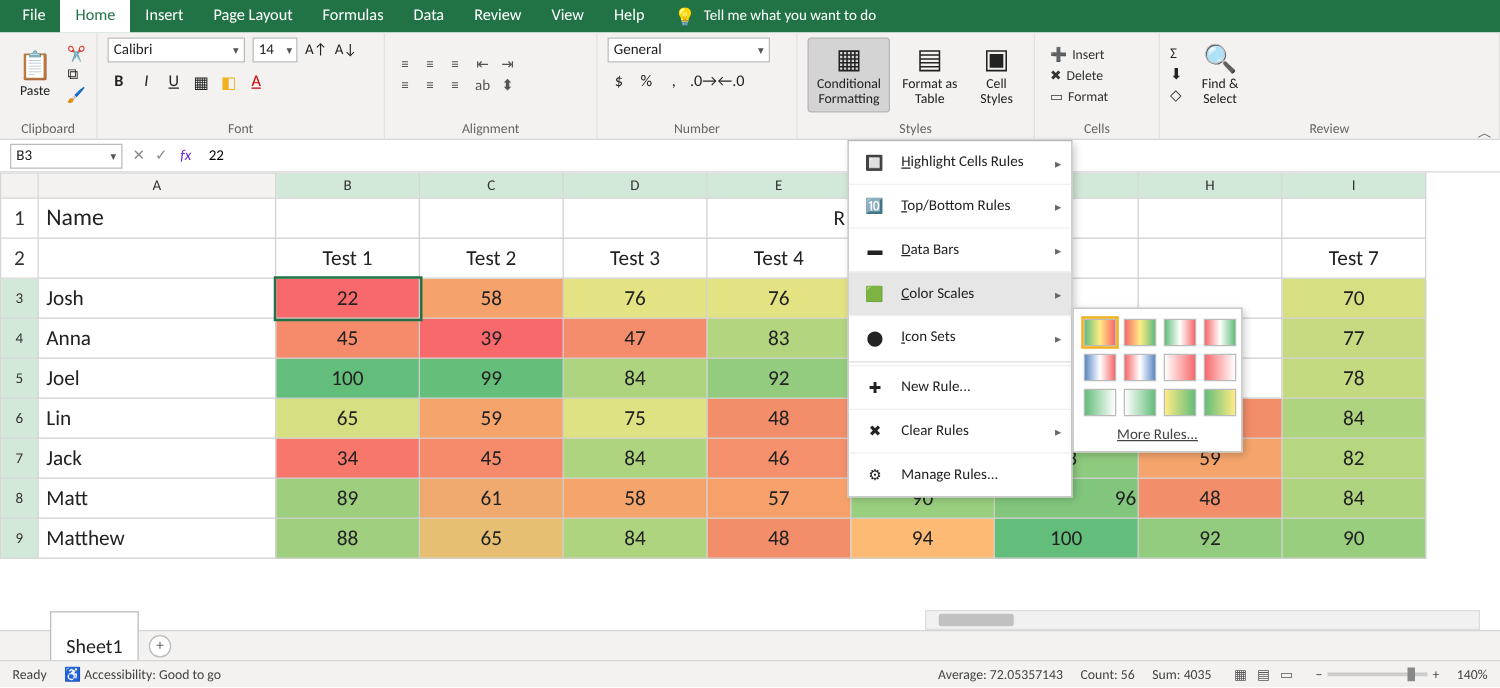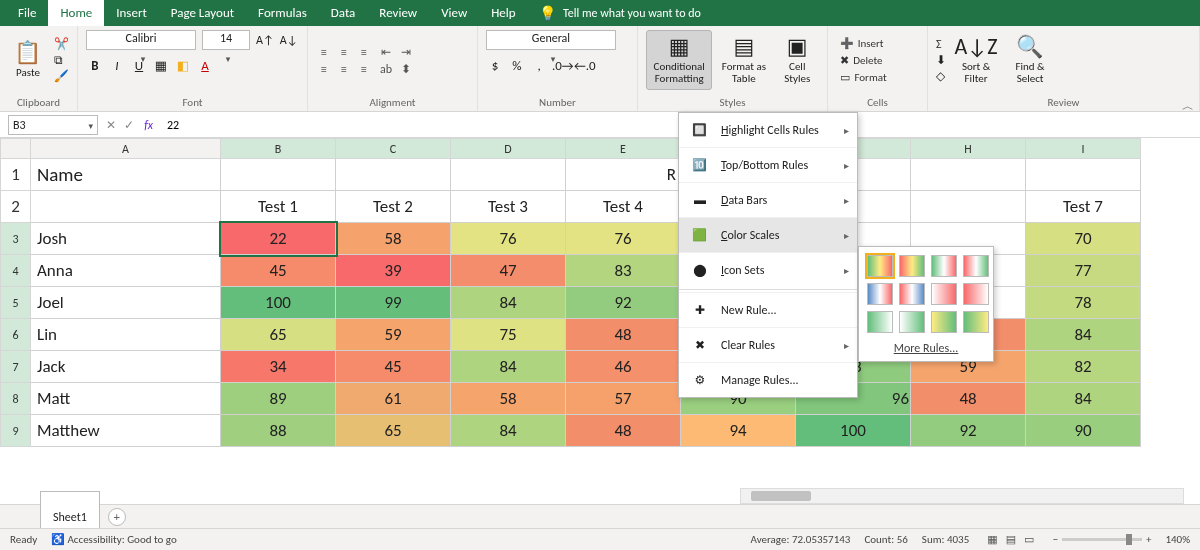--- a/index.html
+++ b/index.html
@@ -13,21 +13,21 @@
   
   .ribbon { height:86px; background:#f3f2f1; border-bottom:1px solid #d6d6d6; display:flex; overflow:hidden;}
   .group { border-right:1px solid #e1e1e1; padding:4px 8px 2px 8px; display:flex; flex-direction:column; justify-content:space-between; }
   .group-label { text-align:center; font-size:11px; color:#666; padding-top:2px;}
   .group-body { display:flex; align-items:center; gap:6px; height:60px;}
   .bigbtn { width:46px; height:60px; display:flex; flex-direction:column; align-items:center; justify-content:center; font-size:11px; text-align:center; line-height:1.1; border-radius:3px; padding:2px;}
   .bigbtn .icon { font-size:22px; margin-bottom:2px;}
   .bigbtn.selected { background:#d4d4d4; border:1px solid #b5b5b5;}
   .smallcol { display:flex; flex-direction:column; gap:2px;}
   .smallbtn { font-size:11px; padding:1px 4px; display:flex; align-items:center; gap:4px; color:#333;}
-  .ddl { height:20px; border:1px solid #bbb; background:#fff; display:flex; align-items:center; padding:0 4px; font-size:12px; justify-content:space-between; gap:6px;flex-direction:column;}
+  .ddl { height:20px; border:1px solid #bbb; background:#fff; display:flex; align-items:center; padding:0 4px; font-size:12px; justify-content:space-between; gap:6px;}
   .caret::after { content:"▾"; font-size:9px; color:#555; margin-left:4px;}
   .fontstyle-row { display:flex; gap:6px; align-items:center;}
   .fontbtns { display:flex; gap:4px; margin-top:4px; font-size:13px;}
   .fontbtns span{ width:18px; text-align:center;}
   .aligncol { display:flex; flex-direction:column; gap:3px;}
   .alignrow { display:flex; gap:4px;}
   .alignrow span{ width:16px; height:14px; display:flex; align-items:center; justify-content:center; font-size:12px; color:#555;}
   .collapse-caret { position:absolute; right:6px; top:98px; font-size:12px; color:#555;}
   
   .fbar { height:26px; border-bottom:1px solid #d6d6d6; display:flex; align-items:center; font-size:12px; background:#fff;}
@@ -42,21 +42,21 @@
   .colhead th.selected { background:#d2e8d8; }
   .rowhead { background:#f3f2f1; border:1px solid #d6d6d6; width:30px; text-align:center; font-size:12px; color:#333;}
   .rowhead.selected { background:#d2e8d8;}
   td { border:1px solid #d0d0d0; height:32px; text-align:center; font-size:17px;}
   td.namecell { text-align:left; padding-left:6px; font-size:17px; background:#fff;}
   .headerrow td { font-size:17px; background:#fff;}
   .corner { background:#f3f2f1; border:1px solid #d6d6d6;}
   .sel-outline { outline:2px solid #217346;}
   
   .sheettabs { position:absolute; bottom:22px; left:0; right:0; height:24px; border-top:1px solid #d6d6d6; background:#f3f2f1; display:flex; align-items:center; padding-left:40px; gap:8px;}
-  .sheettab { background:#fff; border:1px solid #bbb; border-bottom:none; padding:18px 12px; font-size:12px;}
+  .sheettab { background:#fff; border:1px solid #bbb; border-bottom:none; padding:18px 12px; font-size:16px;}
   .addsheet { width:18px; height:18px; border:1px solid #bbb; border-radius:50%; display:flex; align-items:center; justify-content:center; font-size:12px; color:#666; background:#fff;}
   .hscroll { position:absolute; right:16px; bottom:24px; left:740px; height:16px; background:#f1f1f1; border:1px solid #ddd;}
   .hscroll .thumb { position:absolute; left:10px; top:2px; height:10px; width:60px; background:#c1c1c1; border-radius:2px;}
   
   .status { position:absolute; bottom:0; left:0; right:0; height:22px; background:#f3f2f1; border-top:1px solid #d6d6d6; display:flex; align-items:center; justify-content:space-between; padding:0 10px; font-size:11px; color:#444;}
   .status .left { display:flex; gap:14px; align-items:center;}
   .status .right { display:flex; gap:14px; align-items:center;}
   .zoom { display:flex; align-items:center; gap:4px;}
   .zoom .track { width:80px; height:3px; background:#ccc; position:relative;}
   .zoom .handle { position:absolute; right:10px; top:-4px; width:6px; height:11px; background:#888;}
@@ -125,21 +125,21 @@
     <div class="group-label">Clipboard</div>
   </div>
 
   <div class="group" style="width:230px">
     <div class="group-body" style="flex-direction:column;align-items:flex-start;gap:4px">
       <div class="fontstyle-row">
         <div class="ddl" style="width:110px">
             <span>Calibri</span>
             <span class="caret"></span>
           </div>
-        <div class="ddl" style="width:48px">
+        <div class="ddl" style="width:36px">
             <span>14</span>
             <span class="caret"></span>
           </div>
         <span>A↑</span>
         <span>A↓</span>
       </div>
       <div class="fontbtns">
         <span><b>B</b></span>
         <span><i>I</i></span>
         <span><u>U</u></span>
@@ -233,24 +233,20 @@
       </div>
     <div class="group-label">Cells</div>
   </div>
 
   <div class="group" style="flex:1">
     <div class="group-body">
       <div class="smallcol">
         <span>Σ</span>
         <span>⬇</span>
         <span>◇</span>
-      </div>
-      <div class="bigbtn" style="width:48px">
-        <span class="icon">A↓Z</span>
-        <span>Sort &amp; Filter</span>
       </div>
       <div class="bigbtn" style="width:48px">
         <span class="icon">🔍</span>
         <span>Find &amp; Select</span>
       </div>
     </div>
     <div class="group-label">Review</div>
   </div>
 </div>
 <span class="collapse-caret">︿</span>

